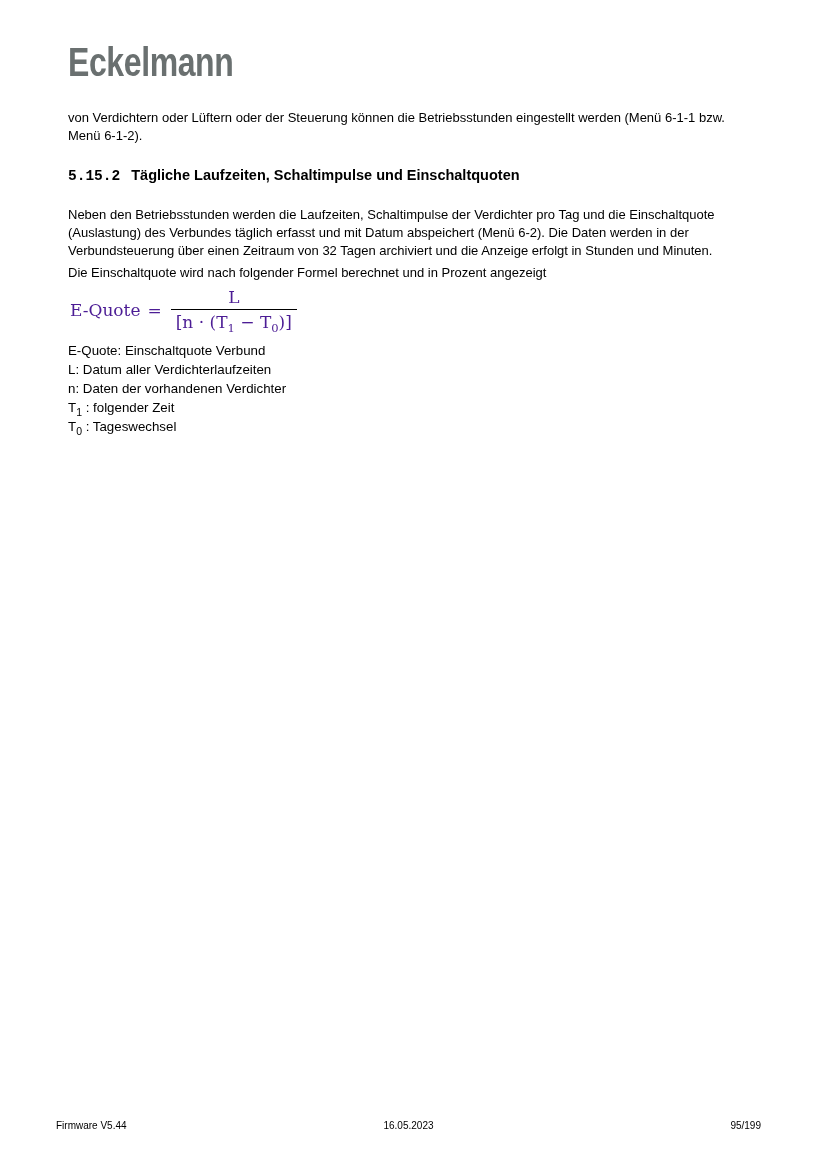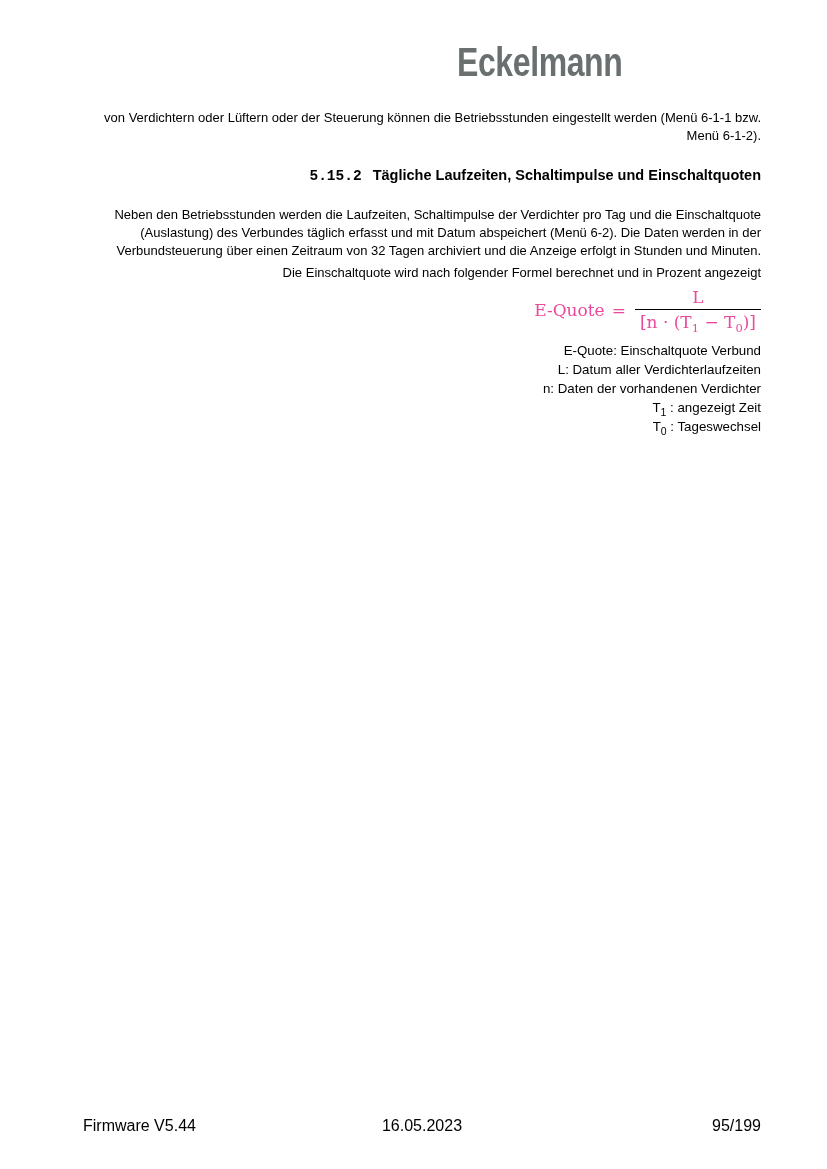--- a/index.html
+++ b/index.html
@@ -6,21 +6,20 @@
   .page {
     position: relative;
     width: 827px;
     height: 1169px;
     background: #ffffff;
     box-sizing: border-box;
     padding: 0 66px 0 68px;
     overflow: hidden;
     font-family: "Liberation Sans", sans-serif;
     color: #000000;
-    text-align: right;
   }
   .logo {
     margin-top: 42px;
     font-size: 40px;
     line-height: 40px;
     font-weight: bold;
     color: #6a7070;
     letter-spacing: -0.5px;
     transform: scaleX(0.80);
     transform-origin: left center;
@@ -39,46 +38,46 @@
   }
   .section-heading .sec-num { margin-right: 11px; font-family: Liberation Mono, monospace; }
   .body-par { margin: 20px 0 0 0; }
   .formula-intro { margin: 4px 0 0 0; }
   .formula {
     margin: 6px 0 0 2px;
     display: inline-flex;
     align-items: center;
     font-family: "DejaVu Serif", serif;
     font-size: 17px;
-    color: #ec4899;
+    color: #4c1d95;
   }
   .formula .lhs { margin-right: 7px; }
   .formula .eq { margin-right: 9px; }
   .frac {
     display: inline-flex;
     flex-direction: column;
     align-items: center;
   }
   .frac .num { padding: 0 4px 2px 4px; line-height: 19px; white-space: pre; }
   .frac .den {
     border-top: 1.4px solid #000;
     padding: 2px 5px 0 5px;
     line-height: 20px;
     white-space: pre;
   }
   .formula sub { font-size: 11.5px; line-height: 0; }
   .definitions { margin: 9px 0 0 0; font-size: 13.3px; line-height: 19px; }
   .def-line sub { font-size: 10.5px; line-height: 0; }
   .footer {
     position: absolute;
-    left: 83px;
+    left: 56px;
     right: 66px;
     top: 1117px;
     height: 18px;
-    font-size: 16px;
+    font-size: 10px;
     line-height: 18px;
   }
   .footer .f-left  { position: absolute; left: 0; }
   .footer .f-center{ position: absolute; left: 50%; transform: translateX(-50%); }
   .footer .f-right { position: absolute; right: 0; }
 </style>
 </head>
 <body>
 
 <div class="page">
@@ -101,21 +100,21 @@
     <span class="frac">
       <span class="num">L</span>
       <span class="den"><span>[n · (T</span><sub>1</sub><span> − T</span><sub>0</sub><span>)]</span></span>
     </span>
   </div>
 
   <div class="definitions">
     <div class="def-line"><span>E-Quote: Einschaltquote Verbund</span><sub></sub><span></span></div>
     <div class="def-line"><span>L: Datum aller Verdichterlaufzeiten</span><sub></sub><span></span></div>
     <div class="def-line"><span>n: Daten der vorhandenen Verdichter</span><sub></sub><span></span></div>
-    <div class="def-line"><span>T</span><sub>1</sub><span> : angezeigt Zeit</span></div>
+    <div class="def-line"><span>T</span><sub>1</sub><span> : folgender Zeit</span></div>
     <div class="def-line"><span>T</span><sub>0</sub><span> : Tageswechsel</span></div>
   </div>
 
   <div class="footer">
     <span class="f-left">Firmware V5.44</span>
     <span class="f-center">16.05.2023</span>
     <span class="f-right">95/199</span>
   </div>
 
 </div>

